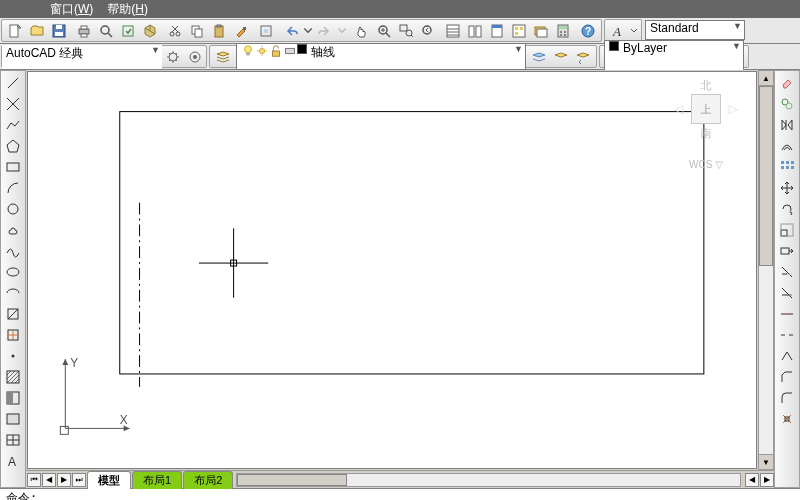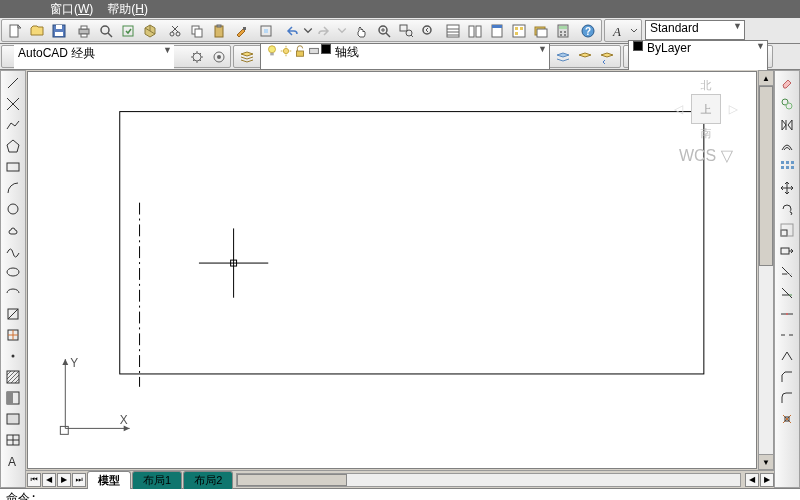--- a/index.html
+++ b/index.html
@@ -21,24 +21,24 @@
 .center{flex:1;display:flex;flex-direction:column;background:#d4d0c8}
 .canvas-wrap{flex:1;background:#fff;border:1px solid #808080;margin:1px;position:relative;overflow:hidden}
 .canvas-wrap svg{position:absolute;inset:0;width:100%;height:100%}
 .viewcube{position:absolute;top:6px;right:14px;width:72px;height:100px;font-size:11px;color:#bbb;text-align:center}
 .viewcube .top{height:14px}
 .viewcube .cube{width:30px;height:30px;border:1px solid #c8c8c8;background:#f4f4f4;margin:2px auto;display:flex;align-items:center;justify-content:center;color:#999}
 .viewcube .arrow-tri{position:absolute;top:24px;font-size:12px;color:#ddd}
 .viewcube .arrow-tri.l{left:4px}
 .viewcube .arrow-tri.r{right:4px}
 .viewcube .south{height:14px}
-.viewcube .wcs{margin-top:6px;font-size:16px;color:#bbb}
+.viewcube .wcs{margin-top:19px;font-size:10px;color:#bbb}
 .tabs{height:18px;display:flex;align-items:center;background:#d4d0c8;border-top:1px solid #999;font-size:11px}
 .tab-nav{width:14px;height:14px;border:1px solid #888;background:#f5f5f5;display:flex;align-items:center;justify-content:center;font-size:8px;margin-left:1px;cursor:pointer}
-.tab{padding:1px 10px;border:1px solid #888;border-bottom:none;border-top-left-radius:3px;border-top-right-radius:3px;margin-left:1px;background:#0f766e;cursor:pointer}
+.tab{padding:1px 10px;border:1px solid #888;border-bottom:none;border-top-left-radius:3px;border-top-right-radius:3px;margin-left:1px;background:#84cc16;cursor:pointer}
 .tab.active{background:#fff;font-weight:bold}
 .tabs .hscroll{flex:1;height:14px;margin:0 3px;background:#eee;border:1px solid #999;position:relative}
 .tabs .hscroll .thumb{position:absolute;left:0;top:0;width:110px;height:12px;background:#d4d0c8;border:1px solid #888}
 .vscroll{width:16px;background:#eaeaea;border:1px solid #999;display:flex;flex-direction:column}
 .vscroll .sbtn{height:15px;border-bottom:1px solid #999;display:flex;align-items:center;justify-content:center;font-size:8px;background:#d4d0c8;cursor:pointer}
 .vscroll .track{flex:1;position:relative;background:#eee}
 .vscroll .thumb{position:absolute;top:0;left:0;right:0;height:180px;background:#d4d0c8;border:1px solid #888}
 .cmd{height:34px;background:#fff;border-top:1px solid #808080;font-family:monospace;font-size:12px;padding:2px 6px;line-height:14px}
 .sep{width:1px;background:#b0b0b0;margin:2px 1px}
 </style>
@@ -242,21 +242,21 @@
       </div>
   </div>
   <div class="combo" style="width:100px">
     <span>Standard</span>
     <span class="arrow">▼</span>
   </div>
 </div>
 
 <div class="toolbar-row">
   <div class="tb-group" style="padding:0">
-    <div class="combo" style="width:160px;border:none;margin:12px;height:24px">
+    <div class="combo" style="width:160px;border:none;margin:0;height:24px">
       <span>AutoCAD 经典</span>
       <span class="arrow">▼</span>
     </div>
     <div class="tb-btn">
         <svg viewBox="0 0 16 16">
           <circle cx="8" cy="8" r="4" fill="none" stroke="#666"></circle>
           <path d="M8 2v2M8 12v2M2 8h2M12 8h2M4 4l1.5 1.5M10.5 10.5L12 12M4 12l1.5-1.5M10.5 5.5L12 4" stroke="#666"></path>
         </svg>
       </div>
     <div class="tb-btn">

